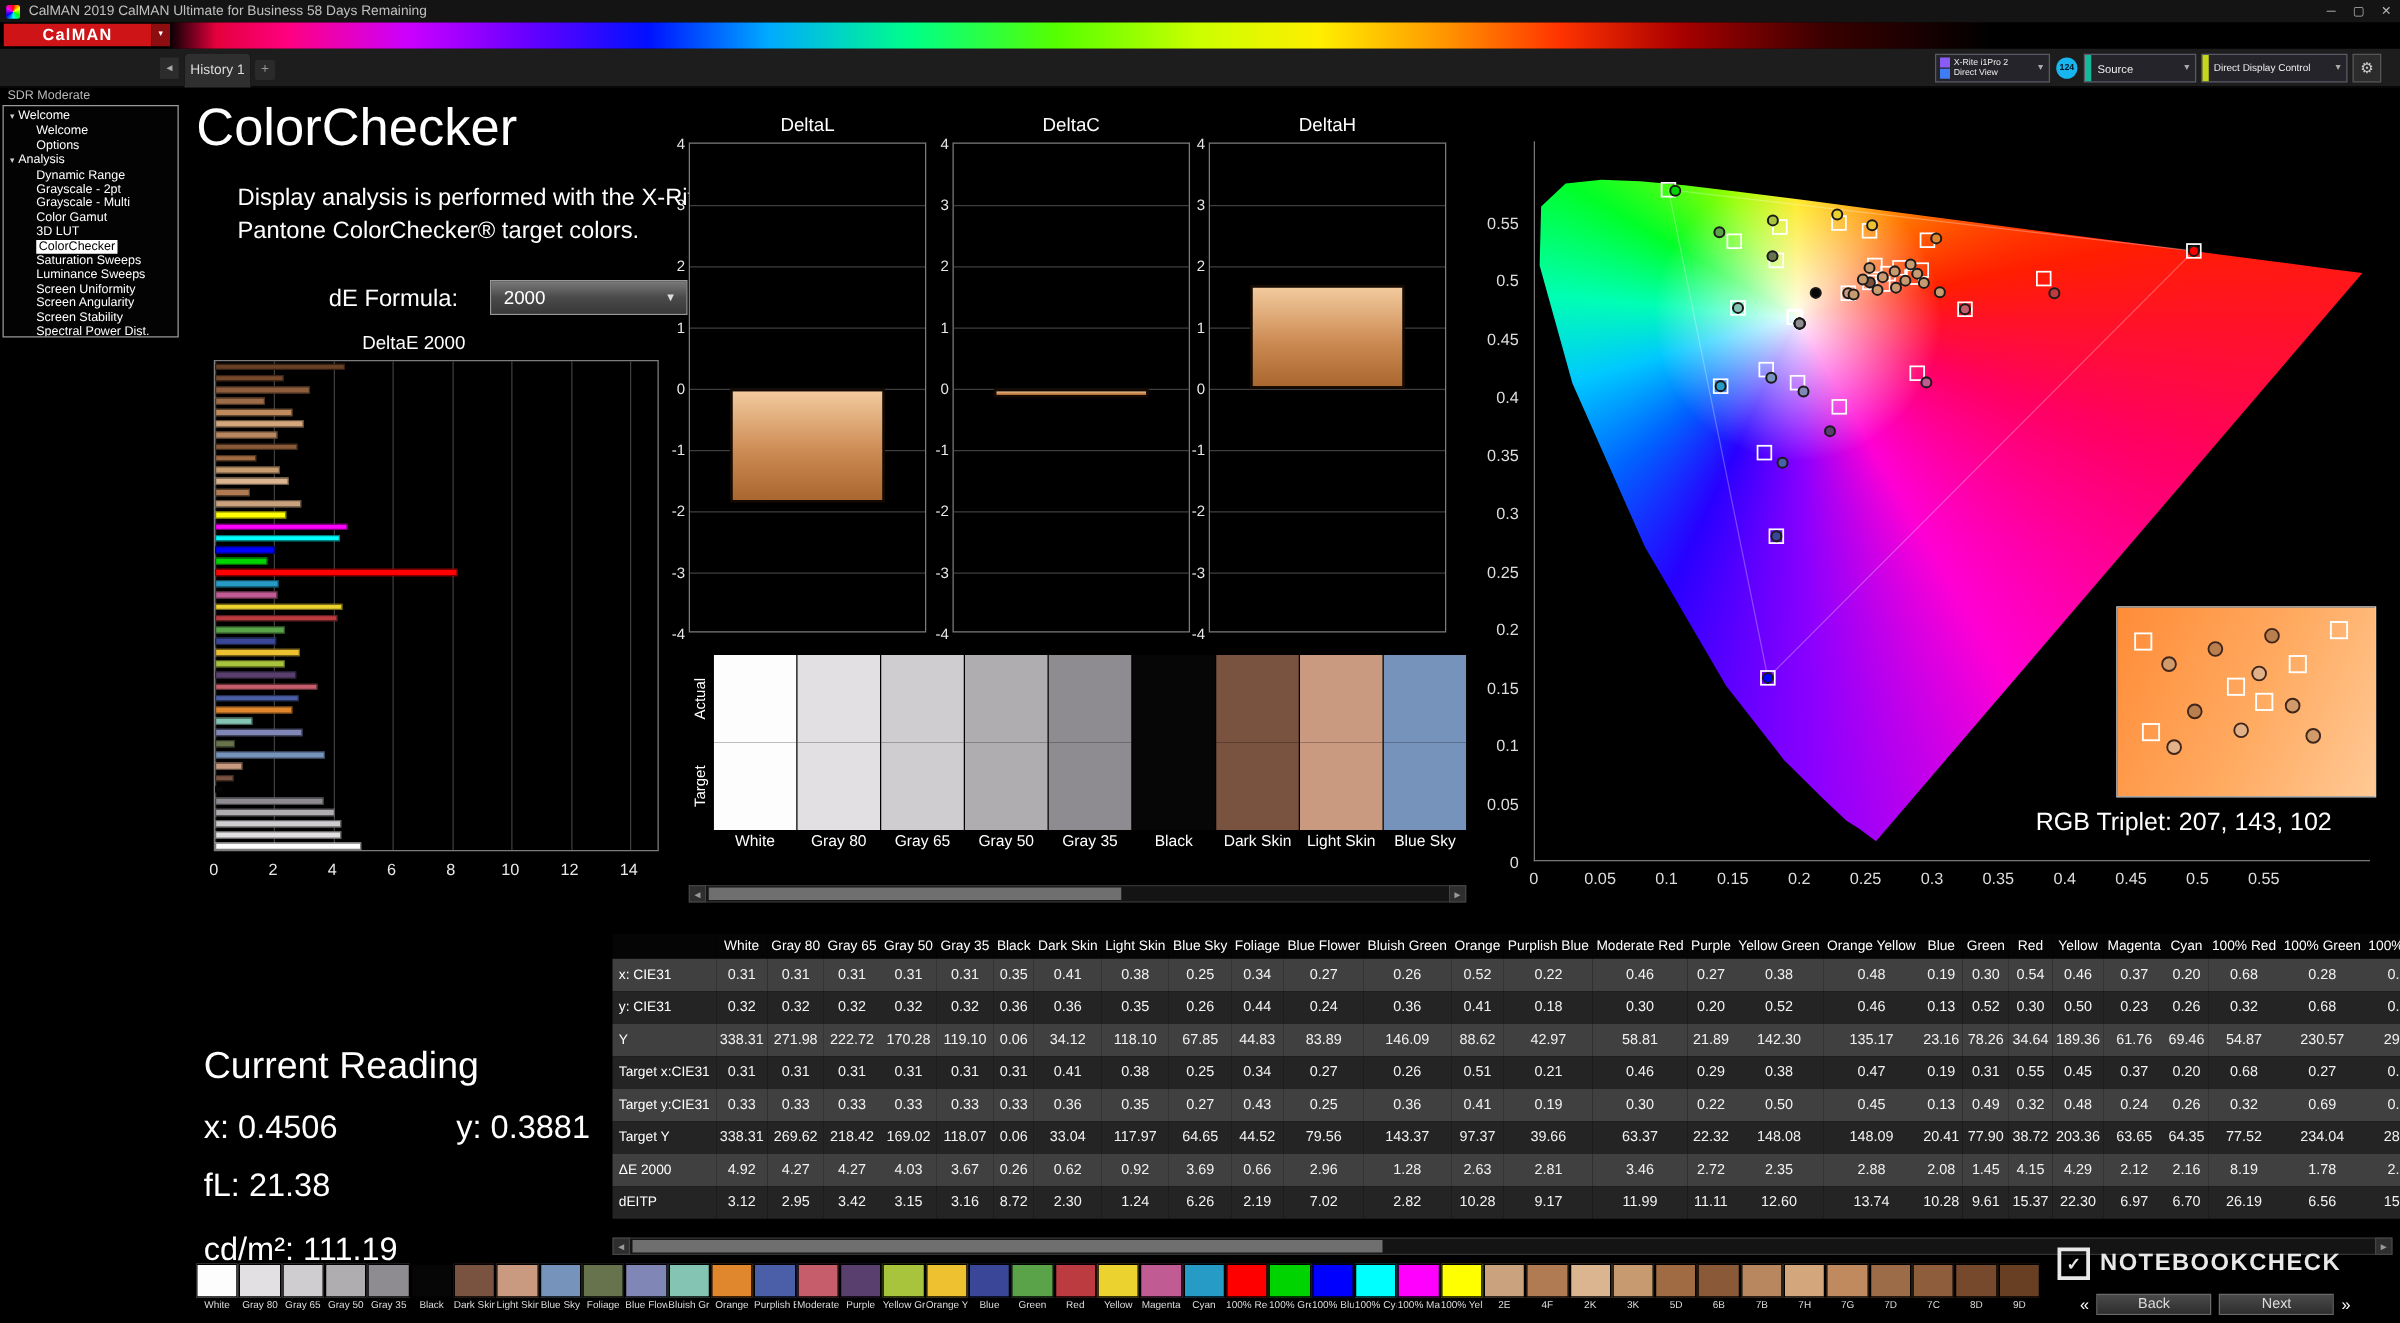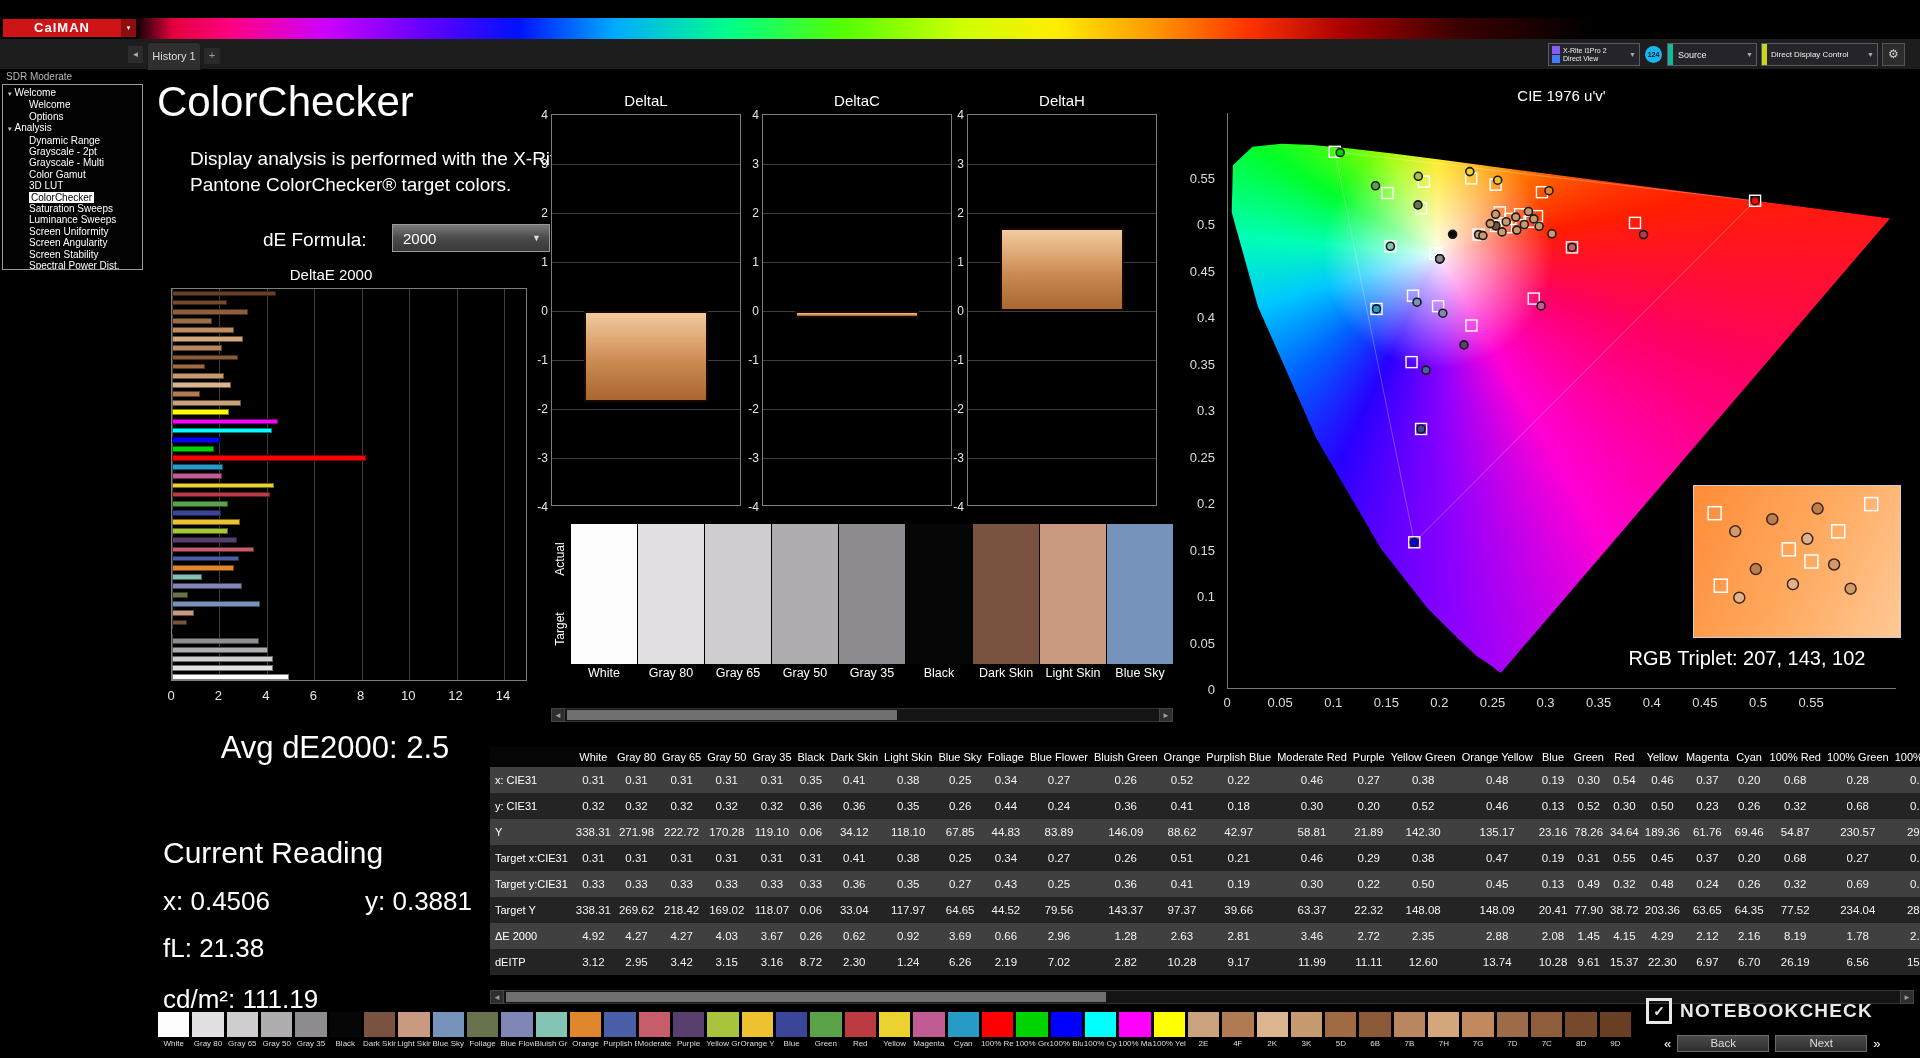--- a/index.html
+++ b/index.html
@@ -54,20 +54,28 @@
 .striplabel{font-size:8px;color:#ddd;text-align:center;white-space:nowrap;overflow:hidden;height:12px;line-height:12px;}
 
 .navbtn{width:92px;height:17px;background:linear-gradient(#4a4a4a,#2e2e2e);border:1px solid #6a6a6a;
         font-size:11.5px;color:#ddd;text-align:center;line-height:15px;}
 </style>
 </head>
 <body>
 
 <div id="app">
 
+  <div style="position:absolute;left:0;top:0;width:1920px;height:18px;background:#141414;display:flex;align-items:center;">
+    <span style="width:11px;height:11px;margin-left:5px;border-radius:2px;background:conic-gradient(#f00,#ff0,#0f0,#0ff,#00f,#f0f,#f00);"></span>
+    <span style="margin-left:7px;font-size:11px;color:#c0c0c0;">CalMAN 2019 CalMAN Ultimate for Business 58 Days Remaining</span>
+    <span style="flex:1"></span>
+    <span class="winctl">─</span>
+    <span class="winctl">▢</span>
+    <span class="winctl">✕</span>
+  </div>
 
   <div style="position:absolute;left:0;top:18px;width:1920px;height:21px;
        background:linear-gradient(90deg,#000 0%,#000 7%,#e4003c 9%,#ff0080 12%,#cc00ff 17%,#6600ff 22%,#0011ff 27%,#00aaff 32%,#00ff88 38%,#55ff00 44%,#ccff00 50%,#ffee00 55%,#ff9900 60%,#ff3300 65%,#aa0000 70%,#3a0000 76%,#000 83%);"></div>
 
   <div style="position:absolute;left:3px;top:19px;height:18px;display:flex;">
     <div style="width:118px;background:#cf1417;color:#fff;font-weight:bold;font-size:13px;text-align:center;line-height:18px;letter-spacing:1px;">CalMAN</div>
     <div style="width:15px;background:#8d0e10;color:#fff;font-size:7px;text-align:center;line-height:18px;">▾</div>
   </div>
 
   <div style="position:absolute;left:0;top:39px;width:1920px;height:31px;background:#1d1d1d;border-bottom:1px solid #000;">
@@ -187,21 +195,20 @@
       <span class="detick" style="left: 0px;">0</span>
       <span class="detick" style="left: 47.4286px;">2</span>
       <span class="detick" style="left: 94.8571px;">4</span>
       <span class="detick" style="left: 142.286px;">6</span>
       <span class="detick" style="left: 189.714px;">8</span>
       <span class="detick" style="left: 237.143px;">10</span>
       <span class="detick" style="left: 284.571px;">12</span>
       <span class="detick" style="left: 332px;">14</span>
     </div>
 
-  <div style="position:absolute;left:150px;top:730px;width:370px;text-align:center;font-size:31px;">Avg dE2000: 2.5</div>
   <div style="position:absolute;left:163px;top:836px;font-size:30px;">Current Reading</div>
   <div style="position:absolute;left:163px;top:886px;font-size:26px;">x: 0.4506</div>
   <div style="position:absolute;left:365px;top:886px;font-size:26px;">y: 0.3881</div>
   <div style="position:absolute;left:163px;top:933px;font-size:26px;">fL: 21.38</div>
   <div style="position:absolute;left:163px;top:984px;font-size:26px;">cd/m²: 111.19</div>
 
   <div class="charttitle" style="left:551px;top:92px;width:190px;">DeltaL</div>
   <div id="dl-plot" class="plotbox" style="left:551px;top:114px;width:190px;height:392px;">
       <div class="ytick" style="top: -7px;">4</div>
       <div class="hgrid" style="top: 49px;"></div>
@@ -317,21 +324,20 @@
     </div>
   <div class="hscroll" style="left:551px;top:708px;width:622px;">
     <div class="sbarrow">◄</div>
     <div class="sbtrack">
         <div class="sbthumb" style="left:2px;width:330px;"></div>
       </div>
     <div class="sbarrow">►</div>
   </div>
 
   <div id="cie-panel" style="position:absolute;left:1183px;top:81px;width:722px;height:650px;background:#000;">
-    <div class="charttitle" style="left:44px;top:6px;width:669px;">CIE 1976 u'v'</div>
     <div id="cie-plot" style="position:absolute;left:44px;top:32px;width:669px;height:576px;border-left:1px solid #777;border-bottom:1px solid #777;background:#000;">
       <div id="cie-gamut" style="position: absolute; left: 0px; top: 0px; width: 669px; height: 576px; background: radial-gradient(115px at 210px 141px, rgba(255, 255, 255, 0.95) 0%, rgba(255, 255, 255, 0) 100%), conic-gradient(at 210px 141px, rgb(255, 230, 0) 0deg, rgb(255, 138, 0) 40deg, rgb(255, 30, 0) 78deg, rgb(255, 0, 98) 110deg, rgb(255, 0, 212) 150deg, rgb(138, 0, 255) 178deg, rgb(40, 0, 255) 205deg, rgb(0, 100, 255) 230deg, rgb(0, 200, 255) 254deg, rgb(0, 255, 180) 275deg, rgb(0, 255, 40) 300deg, rgb(150, 255, 0) 332deg, rgb(255, 230, 0) 360deg); clip-path: path(&quot;M 272.8 560 L 259.4 550 L 249.2 543.5 L 229.5 525 L 199.3 495.1 L 153 435.7 L 87.9 324.4 L 29.9 193.5 L 3.7 99.3 L 4.9 52.2 L 24.5 33.7 L 53.2 30.8 L 84.1 32 L 119.7 35.2 L 162.6 40.3 L 215.1 47 L 278.5 55.4 L 352 64.9 L 428.5 75 L 498.2 84 L 552.4 91.1 L 590.9 96.1 L 637.7 102.3 L 662 105.4 Z&quot;);"></div>
       <svg id="cie-markers" style="position:absolute;left:0;top:0;" width="669" height="576">
           <polygon points="527.1,87.7 106.8,38.8 186.3,429.3" fill="none" stroke="rgba(255,255,255,0.28)" stroke-width="1"></polygon>
           <rect x="202.19115217064746" y="135.2908822631525" width="11" height="11" fill="none" stroke="#fff" stroke-width="1.4"></rect>
           <rect x="202.19115217064746" y="135.2908822631525" width="11" height="11" fill="none" stroke="#fff" stroke-width="1.4"></rect>
           <rect x="202.19115217064746" y="135.2908822631525" width="11" height="11" fill="none" stroke="#fff" stroke-width="1.4"></rect>
           <rect x="202.19115217064746" y="135.2908822631525" width="11" height="11" fill="none" stroke="#fff" stroke-width="1.4"></rect>
           <rect x="202.19115217064746" y="135.2908822631525" width="11" height="11" fill="none" stroke="#fff" stroke-width="1.4"></rect>
           <rect x="202.19115217064746" y="135.2908822631525" width="11" height="11" fill="none" stroke="#fff" stroke-width="1.4"></rect>

